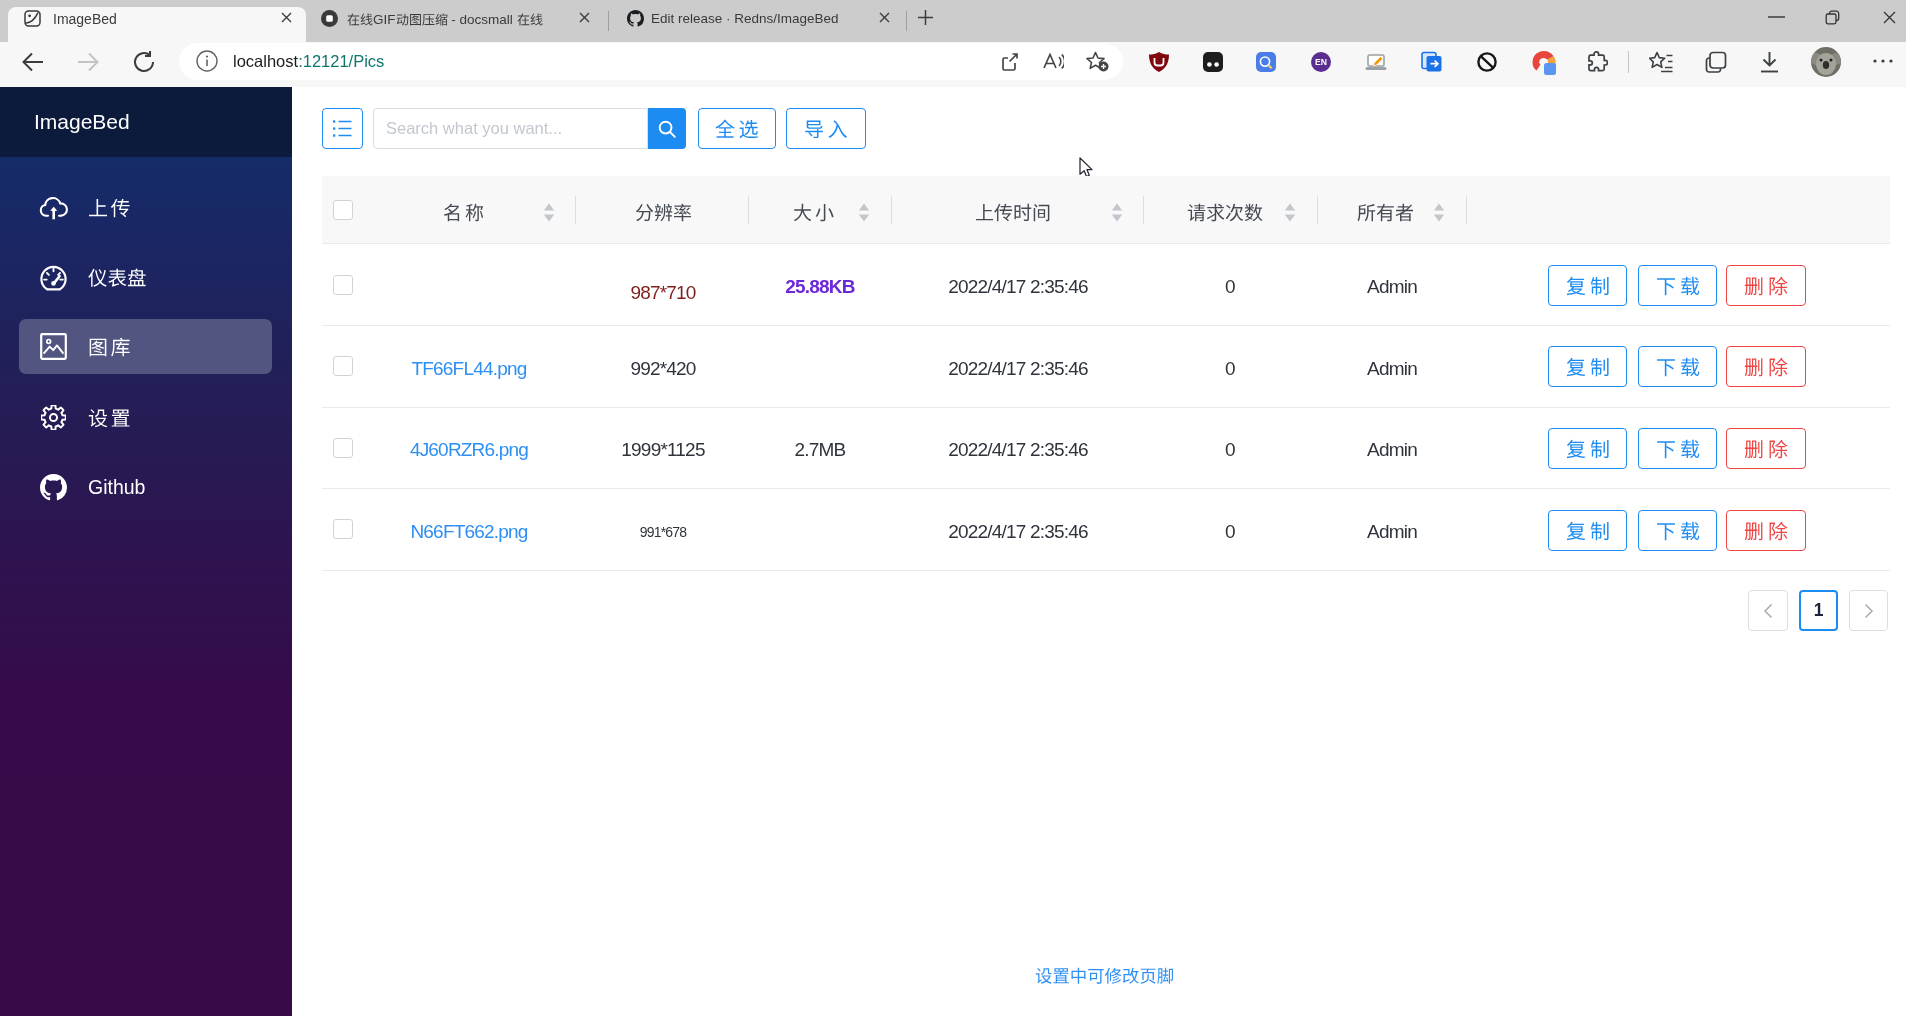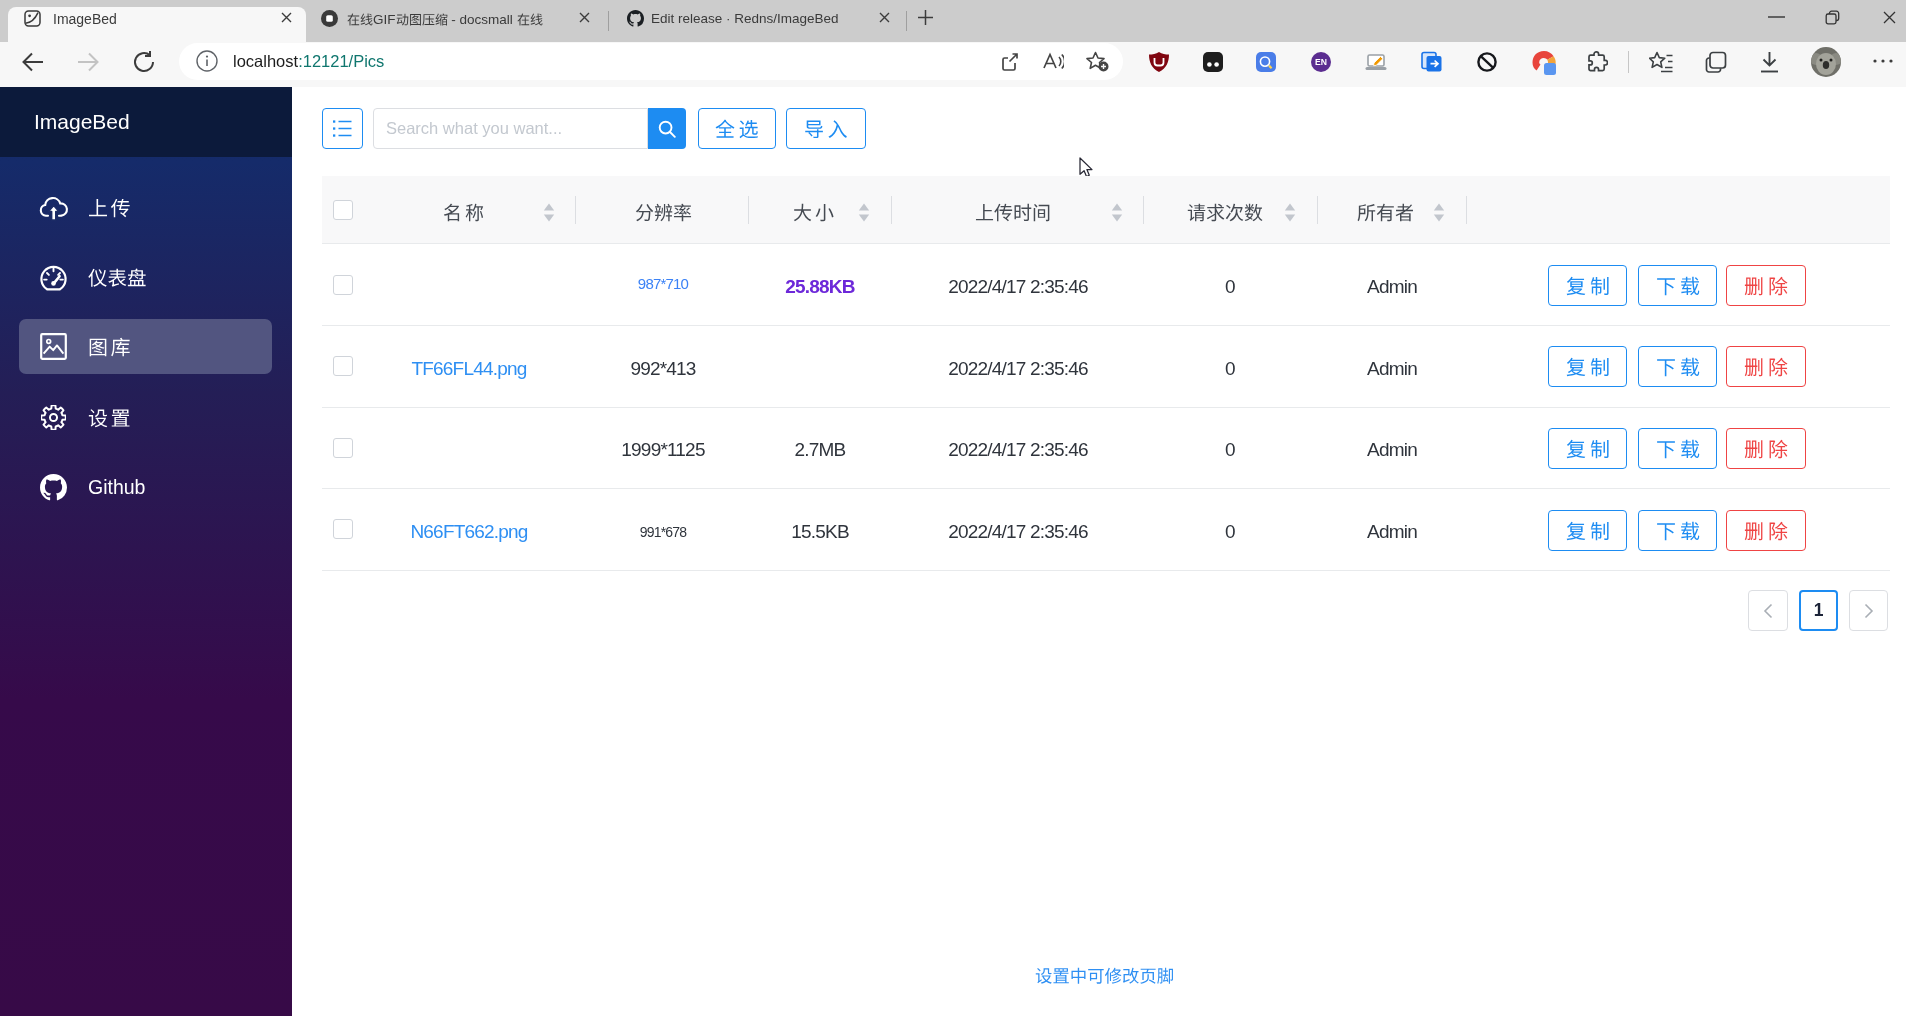--- a/index.html
+++ b/index.html
@@ -405,21 +405,21 @@
       <path d="M6 18.5 L0.8 11.5 H11.2 Z" fill="#c2c6cd"></path>
     </svg>
 <div class="abs" style="left:575px;top:196px;width:1px;height:28px;background:#dcdee2"></div>
 <div class="abs" style="left:748px;top:196px;width:1px;height:28px;background:#dcdee2"></div>
 <div class="abs" style="left:891px;top:196px;width:1px;height:28px;background:#dcdee2"></div>
 <div class="abs" style="left:1143px;top:196px;width:1px;height:28px;background:#dcdee2"></div>
 <div class="abs" style="left:1317px;top:196px;width:1px;height:28px;background:#dcdee2"></div>
 <div class="abs" style="left:1466px;top:196px;width:1px;height:28px;background:#dcdee2"></div>
 <div class="abs" style="left:322px;top:325px;width:1568px;height:1px;background:#e8eaec"></div>
 <div class="abs" style="left:333px;top:274.5px;width:20px;height:20px;border:1px solid #d0d4da;border-radius:3px;background:#fff"></div>
-<div class="abs fc" style="left:363px;top:269px;width:600px;height:28px;justify-content:center;font-size:15px;color:#3b82f6;font-weight:normal;letter-spacing:-0.8px">987*710</div>
+<div class="abs fc" style="left:363px;top:279px;width:600px;height:28px;justify-content:center;font-size:19px;color:#7f1d1d;font-weight:normal;letter-spacing:-0.8px">987*710</div>
 <div class="abs fc" style="left:520px;top:273.0px;width:600px;height:28px;justify-content:center;font-size:19px;color:#6d28d9;font-weight:bold;letter-spacing:-0.8px">25.88KB</div>
 <div class="abs fc" style="left:718px;top:273.0px;width:600px;height:28px;justify-content:center;font-size:19px;color:#2f343c;font-weight:normal;letter-spacing:-0.8px">2022/4/17 2:35:46</div>
 <div class="abs fc" style="left:930px;top:273.0px;width:600px;height:28px;justify-content:center;font-size:19px;color:#2f343c;font-weight:normal;letter-spacing:-0.8px">0</div>
 <div class="abs fc" style="left:1092px;top:273.0px;width:600px;height:28px;justify-content:center;font-size:19px;color:#2f343c;font-weight:normal;letter-spacing:-0.8px">Admin</div>
 <div class="abs fc" style="left:1548px;top:265px;width:79px;height:41px;border:1px solid #1d8cf2;border-radius:4px;background:#fff">
       <svg style="display:block;" width="44.0" height="20" viewBox="0 0 2200 1000" fill="#1d8cf2">
         <g transform="translate(0,880) scale(1,-1)">
           <use href="#c590D" x="0"></use>
           <use href="#c5236" x="1200"></use>
         </g>
@@ -437,21 +437,21 @@
       <svg style="display:block;" width="44.0" height="20" viewBox="0 0 2200 1000" fill="#ef4444">
         <g transform="translate(0,880) scale(1,-1)">
           <use href="#c5220" x="0"></use>
           <use href="#c9664" x="1200"></use>
         </g>
       </svg>
     </div>
 <div class="abs" style="left:322px;top:407px;width:1568px;height:1px;background:#e8eaec"></div>
 <div class="abs" style="left:333px;top:356.0px;width:20px;height:20px;border:1px solid #d0d4da;border-radius:3px;background:#fff"></div>
 <div class="abs fc" style="left:169px;top:354.5px;width:600px;height:28px;justify-content:center;font-size:19px;color:#2e8ff3;font-weight:normal;letter-spacing:-0.8px">TF66FL44.png</div>
-<div class="abs fc" style="left:363px;top:354.5px;width:600px;height:28px;justify-content:center;font-size:19px;color:#2f343c;font-weight:normal;letter-spacing:-0.8px">992*413</div>
+<div class="abs fc" style="left:363px;top:354.5px;width:600px;height:28px;justify-content:center;font-size:19px;color:#2f343c;font-weight:normal;letter-spacing:-0.8px">992*420</div>
 <div class="abs fc" style="left:718px;top:354.5px;width:600px;height:28px;justify-content:center;font-size:19px;color:#2f343c;font-weight:normal;letter-spacing:-0.8px">2022/4/17 2:35:46</div>
 <div class="abs fc" style="left:930px;top:354.5px;width:600px;height:28px;justify-content:center;font-size:19px;color:#2f343c;font-weight:normal;letter-spacing:-0.8px">0</div>
 <div class="abs fc" style="left:1092px;top:354.5px;width:600px;height:28px;justify-content:center;font-size:19px;color:#2f343c;font-weight:normal;letter-spacing:-0.8px">Admin</div>
 <div class="abs fc" style="left:1548px;top:346px;width:79px;height:41px;border:1px solid #1d8cf2;border-radius:4px;background:#fff">
       <svg style="display:block;" width="44.0" height="20" viewBox="0 0 2200 1000" fill="#1d8cf2">
         <g transform="translate(0,880) scale(1,-1)">
           <use href="#c590D" x="0"></use>
           <use href="#c5236" x="1200"></use>
         </g>
       </svg>
@@ -467,20 +467,21 @@
 <div class="abs fc" style="left:1726px;top:346px;width:80px;height:41px;border:1px solid #ef4444;border-radius:4px;background:#fff">
       <svg style="display:block;" width="44.0" height="20" viewBox="0 0 2200 1000" fill="#ef4444">
         <g transform="translate(0,880) scale(1,-1)">
           <use href="#c5220" x="0"></use>
           <use href="#c9664" x="1200"></use>
         </g>
       </svg>
     </div>
 <div class="abs" style="left:322px;top:488px;width:1568px;height:1px;background:#e8eaec"></div>
 <div class="abs" style="left:333px;top:437.5px;width:20px;height:20px;border:1px solid #d0d4da;border-radius:3px;background:#fff"></div>
+<div class="abs fc" style="left:169px;top:436.0px;width:600px;height:28px;justify-content:center;font-size:19px;color:#2e8ff3;font-weight:normal;letter-spacing:-0.8px">4J60RZR6.png</div>
 <div class="abs fc" style="left:363px;top:436.0px;width:600px;height:28px;justify-content:center;font-size:19px;color:#2f343c;font-weight:normal;letter-spacing:-0.8px">1999*1125</div>
 <div class="abs fc" style="left:520px;top:436.0px;width:600px;height:28px;justify-content:center;font-size:19px;color:#2f343c;font-weight:normal;letter-spacing:-0.8px">2.7MB</div>
 <div class="abs fc" style="left:718px;top:436.0px;width:600px;height:28px;justify-content:center;font-size:19px;color:#2f343c;font-weight:normal;letter-spacing:-0.8px">2022/4/17 2:35:46</div>
 <div class="abs fc" style="left:930px;top:436.0px;width:600px;height:28px;justify-content:center;font-size:19px;color:#2f343c;font-weight:normal;letter-spacing:-0.8px">0</div>
 <div class="abs fc" style="left:1092px;top:436.0px;width:600px;height:28px;justify-content:center;font-size:19px;color:#2f343c;font-weight:normal;letter-spacing:-0.8px">Admin</div>
 <div class="abs fc" style="left:1548px;top:428px;width:79px;height:41px;border:1px solid #1d8cf2;border-radius:4px;background:#fff">
       <svg style="display:block;" width="44.0" height="20" viewBox="0 0 2200 1000" fill="#1d8cf2">
         <g transform="translate(0,880) scale(1,-1)">
           <use href="#c590D" x="0"></use>
           <use href="#c5236" x="1200"></use>
@@ -500,21 +501,20 @@
         <g transform="translate(0,880) scale(1,-1)">
           <use href="#c5220" x="0"></use>
           <use href="#c9664" x="1200"></use>
         </g>
       </svg>
     </div>
 <div class="abs" style="left:322px;top:570px;width:1568px;height:1px;background:#e8eaec"></div>
 <div class="abs" style="left:333px;top:519.0px;width:20px;height:20px;border:1px solid #d0d4da;border-radius:3px;background:#fff"></div>
 <div class="abs fc" style="left:169px;top:517.5px;width:600px;height:28px;justify-content:center;font-size:19px;color:#2e8ff3;font-weight:normal;letter-spacing:-0.8px">N66FT662.png</div>
 <div class="abs fc" style="left:363px;top:517.5px;width:600px;height:28px;justify-content:center;font-size:14px;color:#2f343c;font-weight:normal;letter-spacing:-0.8px">991*678</div>
-<div class="abs fc" style="left:520px;top:517.5px;width:600px;height:28px;justify-content:center;font-size:19px;color:#2f343c;font-weight:normal;letter-spacing:-0.8px">15.5KB</div>
 <div class="abs fc" style="left:718px;top:517.5px;width:600px;height:28px;justify-content:center;font-size:19px;color:#2f343c;font-weight:normal;letter-spacing:-0.8px">2022/4/17 2:35:46</div>
 <div class="abs fc" style="left:930px;top:517.5px;width:600px;height:28px;justify-content:center;font-size:19px;color:#2f343c;font-weight:normal;letter-spacing:-0.8px">0</div>
 <div class="abs fc" style="left:1092px;top:517.5px;width:600px;height:28px;justify-content:center;font-size:19px;color:#2f343c;font-weight:normal;letter-spacing:-0.8px">Admin</div>
 <div class="abs fc" style="left:1548px;top:510px;width:79px;height:41px;border:1px solid #1d8cf2;border-radius:4px;background:#fff">
       <svg style="display:block;" width="44.0" height="20" viewBox="0 0 2200 1000" fill="#1d8cf2">
         <g transform="translate(0,880) scale(1,-1)">
           <use href="#c590D" x="0"></use>
           <use href="#c5236" x="1200"></use>
         </g>
       </svg>

